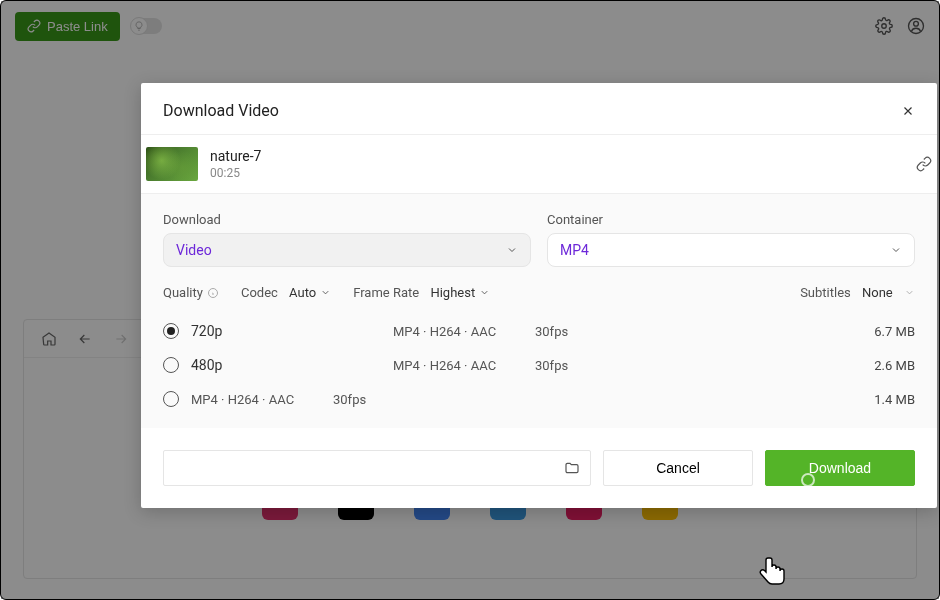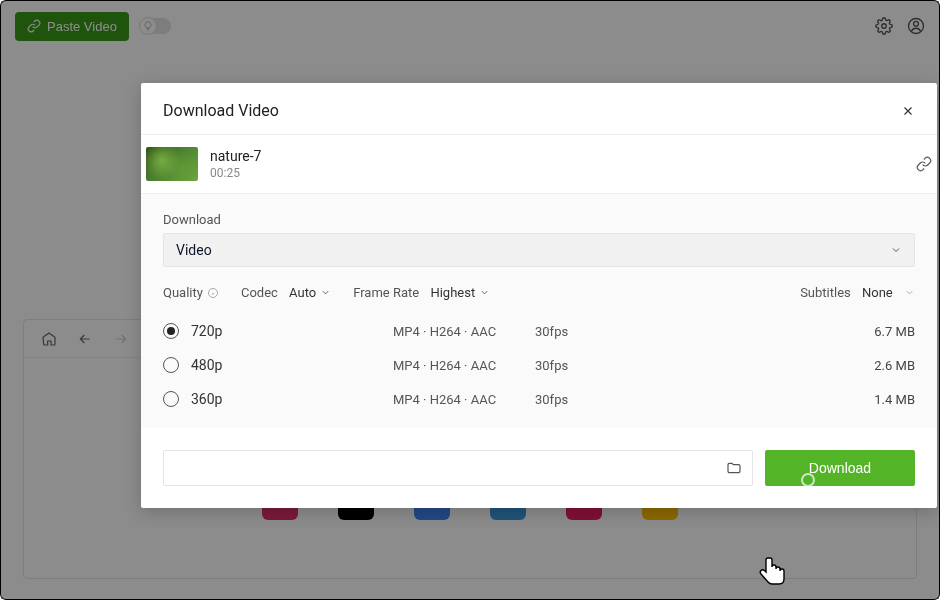--- a/index.html
+++ b/index.html
@@ -25,21 +25,21 @@
     .video-row { display:flex; align-items:center; padding: 12px 5px; border-bottom: 1px solid #eee; gap: 12px; }
     .thumb { width: 52px; height: 34px; background: linear-gradient(135deg,#2d5016 0%, #4a7c2e 40%, #6aa83f 100%); border-radius: 2px; position:relative; overflow:hidden; }
     .thumb::after{content:"";position:absolute;inset:0;background: radial-gradient(circle at 30% 40%, rgba(139,195,74,0.7) 0%, transparent 45%), radial-gradient(circle at 70% 60%, rgba(104,159,56,0.5) 0%, transparent 40%);}
     .vid-name { font-size: 14px; color:#222; }
     .vid-dur { font-size: 12px; color:#888; margin-top:2px; }
     .link-icn { margin-left:auto; color:#555; }
     .options-area { background:#fafafa; padding: 18px 22px 12px; }
     .dropdown-row { display:flex; gap: 16px; }
     .dd-group { flex:1; }
     .dd-label { font-size: 13px; color:#555; margin-bottom: 6px; }
-    .dd-select { height: 34px; border:1px solid #e5e5e5; background:#fff; border-radius:2px; display:flex; align-items:center; justify-content:space-between; padding: 0 12px; font-size: 14px; color:#0f172a; cursor:pointer; }
+    .dd-select { height: 34px; border:1px solid #e5e5e5; background:#fff; border-radius:8px; display:flex; align-items:center; justify-content:space-between; padding: 0 12px; font-size: 14px; color:#6d28d9; cursor:pointer; }
     .dd-select.grey { background:#f1f1f1; }
     .filter-row { display:flex; align-items:center; gap: 22px; margin-top: 18px; font-size: 13px; color:#555;justify-content:space-between; }
     .filter-item { display:flex; align-items:center; gap:4px; }
     .filter-val { color:#333; }
     .spacer { flex:1; }
     .quality-list { margin-top: 14px; }
     .q-row { display:flex; align-items:center; height: 34px; gap: 12px; font-size: 14px; color:#333; cursor:pointer; }
     .radio { width:16px; height:16px; border:1.5px solid #555; border-radius:50%; display:flex; align-items:center; justify-content:center; flex-shrink: 0; }
     .radio.active::after { content:""; width:8px; height:8px; background:#222; border-radius:50%; }
     .q-res { width: 190px; }
@@ -58,21 +58,21 @@
 <body>
 
 <div class="app-frame">
   <div class="toolbar">
     <div class="toolbar-left">
       <button class="paste-link">
         <svg width="14" height="14" viewBox="0 0 24 24" fill="none" stroke="currentColor" stroke-width="2">
             <path d="M10 13a5 5 0 0 0 7.54.54l3-3a5 5 0 0 0-7.07-7.07l-1.72 1.71"></path>
             <path d="M14 11a5 5 0 0 0-7.54-.54l-3 3a5 5 0 0 0 7.07 7.07l1.71-1.71"></path>
           </svg>
-        <span>Paste Video</span>
+        <span>Paste Link</span>
       </button>
       <div class="bulb-toggle">
         <div class="bulb-icon">
           <svg width="10" height="10" viewBox="0 0 24 24" fill="none" stroke="#aaa" stroke-width="2">
               <path d="M9 18h6M10 22h4M12 2a7 7 0 0 0-4 12.9V17h8v-2.1A7 7 0 0 0 12 2z"></path>
             </svg>
         </div>
       </div>
     </div>
     <div class="toolbar-right">
@@ -147,20 +147,29 @@
       <div class="dropdown-row">
         <div class="dd-group">
           <div class="dd-label">Download</div>
           <div class="dd-select grey">
             <span>Video</span>
             <svg width="12" height="12" viewBox="0 0 24 24" fill="none" stroke="#555" stroke-width="2">
                 <path d="M6 9l6 6 6-6"></path>
               </svg>
           </div>
         </div>
+        <div class="dd-group">
+          <div class="dd-label">Container</div>
+          <div class="dd-select">
+            <span>MP4</span>
+            <svg width="12" height="12" viewBox="0 0 24 24" fill="none" stroke="#555" stroke-width="2">
+                <path d="M6 9l6 6 6-6"></path>
+              </svg>
+          </div>
+        </div>
       </div>
       <div class="filter-row">
         <div class="filter-item">
             <span>Quality</span>
             <svg width="12" height="12" viewBox="0 0 24 24" fill="none" stroke="#aaa" stroke-width="2">
               <circle cx="12" cy="12" r="9"></circle>
               <path d="M12 8h.01M11 12h1v4"></path>
             </svg>
           </div>
         <div class="filter-item"><span>Codec</span>&nbsp;<span class="filter-val">Auto</span><svg width="11" height="11" viewBox="0 0 24 24" fill="none" stroke="#555" stroke-width="2">
@@ -184,33 +193,35 @@
           </div>
           <div class="q-row">
             <div class="radio "></div>
     <div class="q-res">480p</div>
     <div class="q-codec">MP4 · H264 · AAC</div>
     <div class="q-fps">30fps</div>
     <div class="q-size">2.6 MB</div>
           </div>
           <div class="q-row">
             <div class="radio "></div>
-    <div class="q-res">360p</div>
     <div class="q-codec">MP4 · H264 · AAC</div>
     <div class="q-fps">30fps</div>
     <div class="q-size">1.4 MB</div>
           </div>
         </div>
     </div>
     <div class="modal-footer">
       <div class="path-input">
         <svg width="16" height="16" viewBox="0 0 24 24" fill="none" stroke="#555" stroke-width="1.8">
             <path d="M3 7a2 2 0 0 1 2-2h4l2 2h8a2 2 0 0 1 2 2v8a2 2 0 0 1-2 2H5a2 2 0 0 1-2-2z"></path>
           </svg>
       </div>
+      <button class="btn">
+          <span>Cancel</span>
+        </button>
       <button class="btn primary">
         <span>Download</span>
       </button>
     </div>
   </div>
 
   <div class="click-ring"></div>
   <div class="cursor-hand">
     <svg width="30" height="34" viewBox="0 0 30 34">
         <path d="M9 2c-1 0-2 .8-2 2v12l-1.5-1.5c-1-1-2.6-1-3.5 0s-1 2.5 0 3.5l7 8c1 1.2 2.5 2 4 2h7c3 0 5-2 5-5v-8c0-1.2-.8-2-2-2s-2 .8-2 2v-2c0-1.2-.8-2-2-2s-2 .8-2 2v-2c0-1.2-.8-2-2-2s-2 .8-2 2V4c0-1.2-1-2-2-2z" fill="#fff" stroke="#000" stroke-width="1.4"></path>

